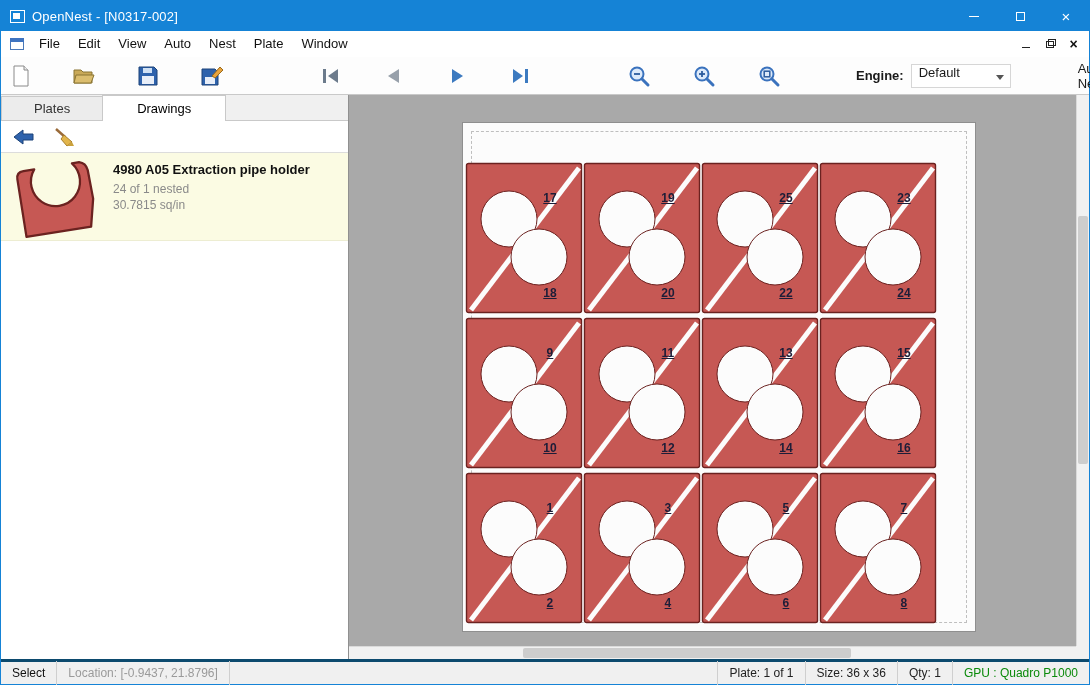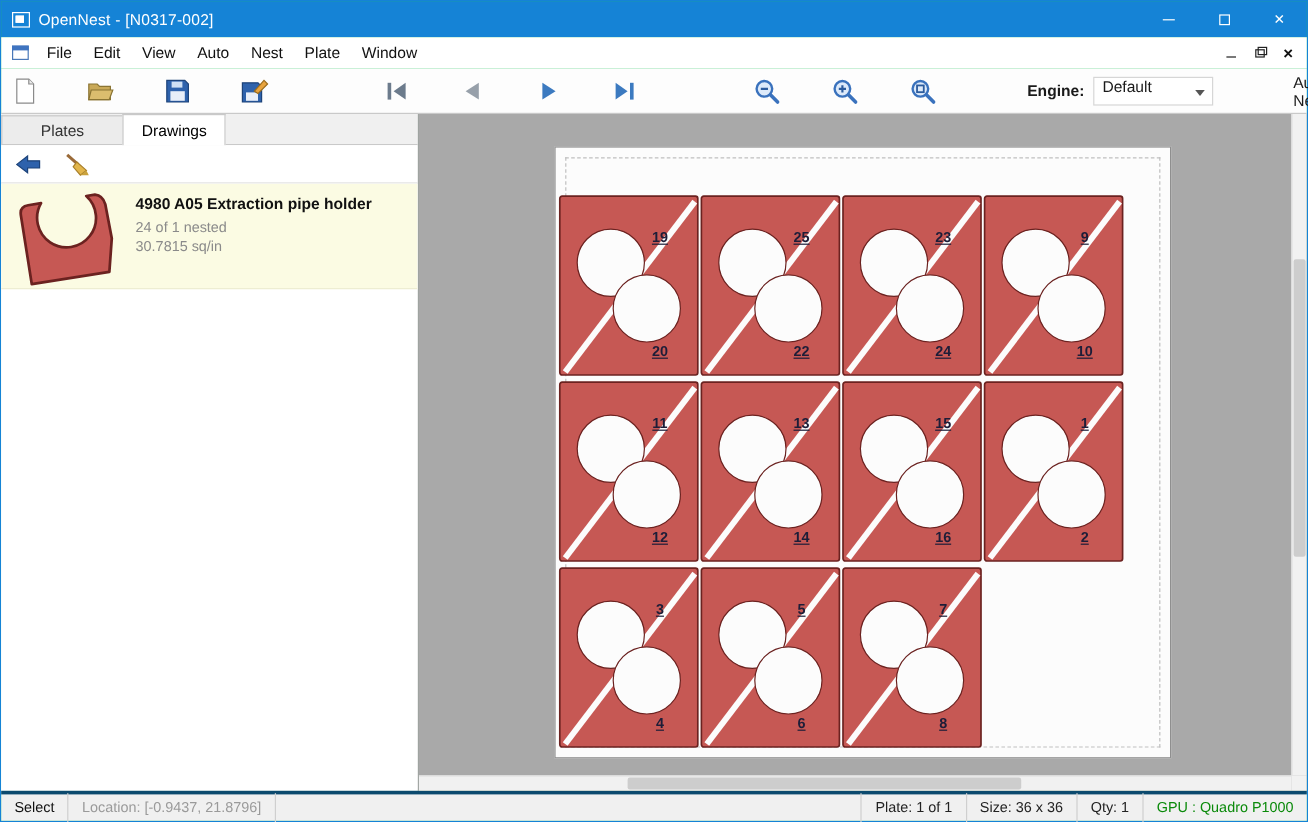--- a/index.html
+++ b/index.html
@@ -1,18 +1,18 @@
 <!DOCTYPE html>
 <html><head>
 <meta charset="utf-8">
 <style>
   * { margin:0; padding:0; box-sizing:border-box; }
   html,body { width:1090px; height:685px; overflow:hidden; background:#fff;
               font-family:"Liberation Sans", sans-serif; font-size:13px; color:#1a1a1a; }
-  .window { width:1090px; height:685px; border:1px solid #1583d6; display:flex; flex-direction:column; background:#22c55e; }
+  .window { width:1090px; height:685px; border:1px solid #1583d6; display:flex; flex-direction:column; background:#fef9c3; }
 
   
   .titlebar { height:30px; background:#1583d6; display:flex; align-items:center; color:#fff; flex:0 0 auto; }
   .app-icon { width:15px; height:13px; border:1px solid #fff; margin:0 7px 0 9px; position:relative; background:#1583d6; }
   .app-icon::before { content:""; position:absolute; left:2px; top:2px; width:5px; height:4px; border:1px solid #fff; background:#fff; }
   .title-text { font-size:13px; letter-spacing:.2px; }
   .tb-controls { margin-left:auto; display:flex; height:30px; }
   .tb-btn { width:46px; height:30px; display:flex; align-items:center; justify-content:center; }
   .g-min { width:10px; height:1px; background:#fff; }
   .g-max { width:9px; height:9px; border:1px solid #fff; }
@@ -40,21 +40,21 @@
   .caret { position:absolute; right:6px; top:10px; width:0; height:0; border-left:4px solid transparent; border-right:4px solid transparent; border-top:5px solid #555; }
   .auto-nest { margin-left:26px; font-size:13px; }
 
   
   .main { flex:1 1 auto; display:flex; min-height:0; }
 
   
   .panel { width:348px; flex:0 0 348px; border-right:1px solid #909090; display:flex; flex-direction:column; background:#fff; }
   .tabbar { height:26px; background:#f0f0f0; border-bottom:1px solid #c9c9c9; display:flex; align-items:flex-end; flex:0 0 auto; }
   .tab { height:24px; line-height:24px; padding:0 32px; font-size:13px; background:#ececec; border:1px solid #c9c9c9; border-bottom:none; margin-right:-1px; color:#333; }
-  .tab.active { background:#fff; height:26px; line-height:26px; margin-bottom:-1px; position:relative; z-index:2; color:#000; padding:0 15px; }
+  .tab.active { background:#fff; height:26px; line-height:26px; margin-bottom:-1px; position:relative; z-index:2; color:#000; padding:0 34px; }
   .panel-tools { height:32px; display:flex; align-items:center; gap:10px; padding:0 8px; border-bottom:1px solid #dcdcdc; background:#fff; flex:0 0 auto; }
   .panel-tool-btn { width:30px; height:26px; display:flex; align-items:center; justify-content:center; }
   .drawing-list { flex:1 1 auto; background:#fff; overflow:hidden; }
   .drawing-item { height:88px; background:#fbfbe3; display:flex; padding:5px 8px; border-bottom:1px solid #ededd2; }
   .thumb { width:96px; height:78px; display:flex; align-items:center; justify-content:center; }
   .thumb svg { transform:rotate(-9deg); }
   .drawing-text { padding-left:8px; padding-top:4px; }
   .drawing-title { font-weight:bold; font-size:13px; color:#111; margin-bottom:4px; }
   .drawing-meta { font-size:12px; color:#8a8a8a; line-height:16px; }
 
@@ -251,20 +251,30 @@
       <div class="plate">
         <div class="plate-margin"></div>
         <div class="nest-grid" style="--numcol: #1d1d38;">
             <div class="pair">
               <svg width="118" height="152" viewBox="0 0 118 152">
                 <rect x="1.5" y="1.5" width="115" height="149" rx="2" fill="#c65854" stroke="#6b2220" stroke-width="1.4"></rect>
                 <line x1="114" y1="6" x2="6" y2="148" stroke="#fcfcfc" stroke-width="5"></line>
                 <circle cx="44" cy="57" r="28" fill="#fcfcfc" stroke="#6b2220" stroke-width="1"></circle>
                 <circle cx="74" cy="95" r="28" fill="#fcfcfc" stroke="#6b2220" stroke-width="1"></circle>
               </svg>
+              <span class="pnum t">17</span>
+              <span class="pnum b">18</span>
+            </div>
+            <div class="pair">
+              <svg width="118" height="152" viewBox="0 0 118 152">
+                <rect x="1.5" y="1.5" width="115" height="149" rx="2" fill="#c65854" stroke="#6b2220" stroke-width="1.4"></rect>
+                <line x1="114" y1="6" x2="6" y2="148" stroke="#fcfcfc" stroke-width="5"></line>
+                <circle cx="44" cy="57" r="28" fill="#fcfcfc" stroke="#6b2220" stroke-width="1"></circle>
+                <circle cx="74" cy="95" r="28" fill="#fcfcfc" stroke="#6b2220" stroke-width="1"></circle>
+              </svg>
               <span class="pnum t">19</span>
               <span class="pnum b">20</span>
             </div>
             <div class="pair">
               <svg width="118" height="152" viewBox="0 0 118 152">
                 <rect x="1.5" y="1.5" width="115" height="149" rx="2" fill="#c65854" stroke="#6b2220" stroke-width="1.4"></rect>
                 <line x1="114" y1="6" x2="6" y2="148" stroke="#fcfcfc" stroke-width="5"></line>
                 <circle cx="44" cy="57" r="28" fill="#fcfcfc" stroke="#6b2220" stroke-width="1"></circle>
                 <circle cx="74" cy="95" r="28" fill="#fcfcfc" stroke="#6b2220" stroke-width="1"></circle>
               </svg>

